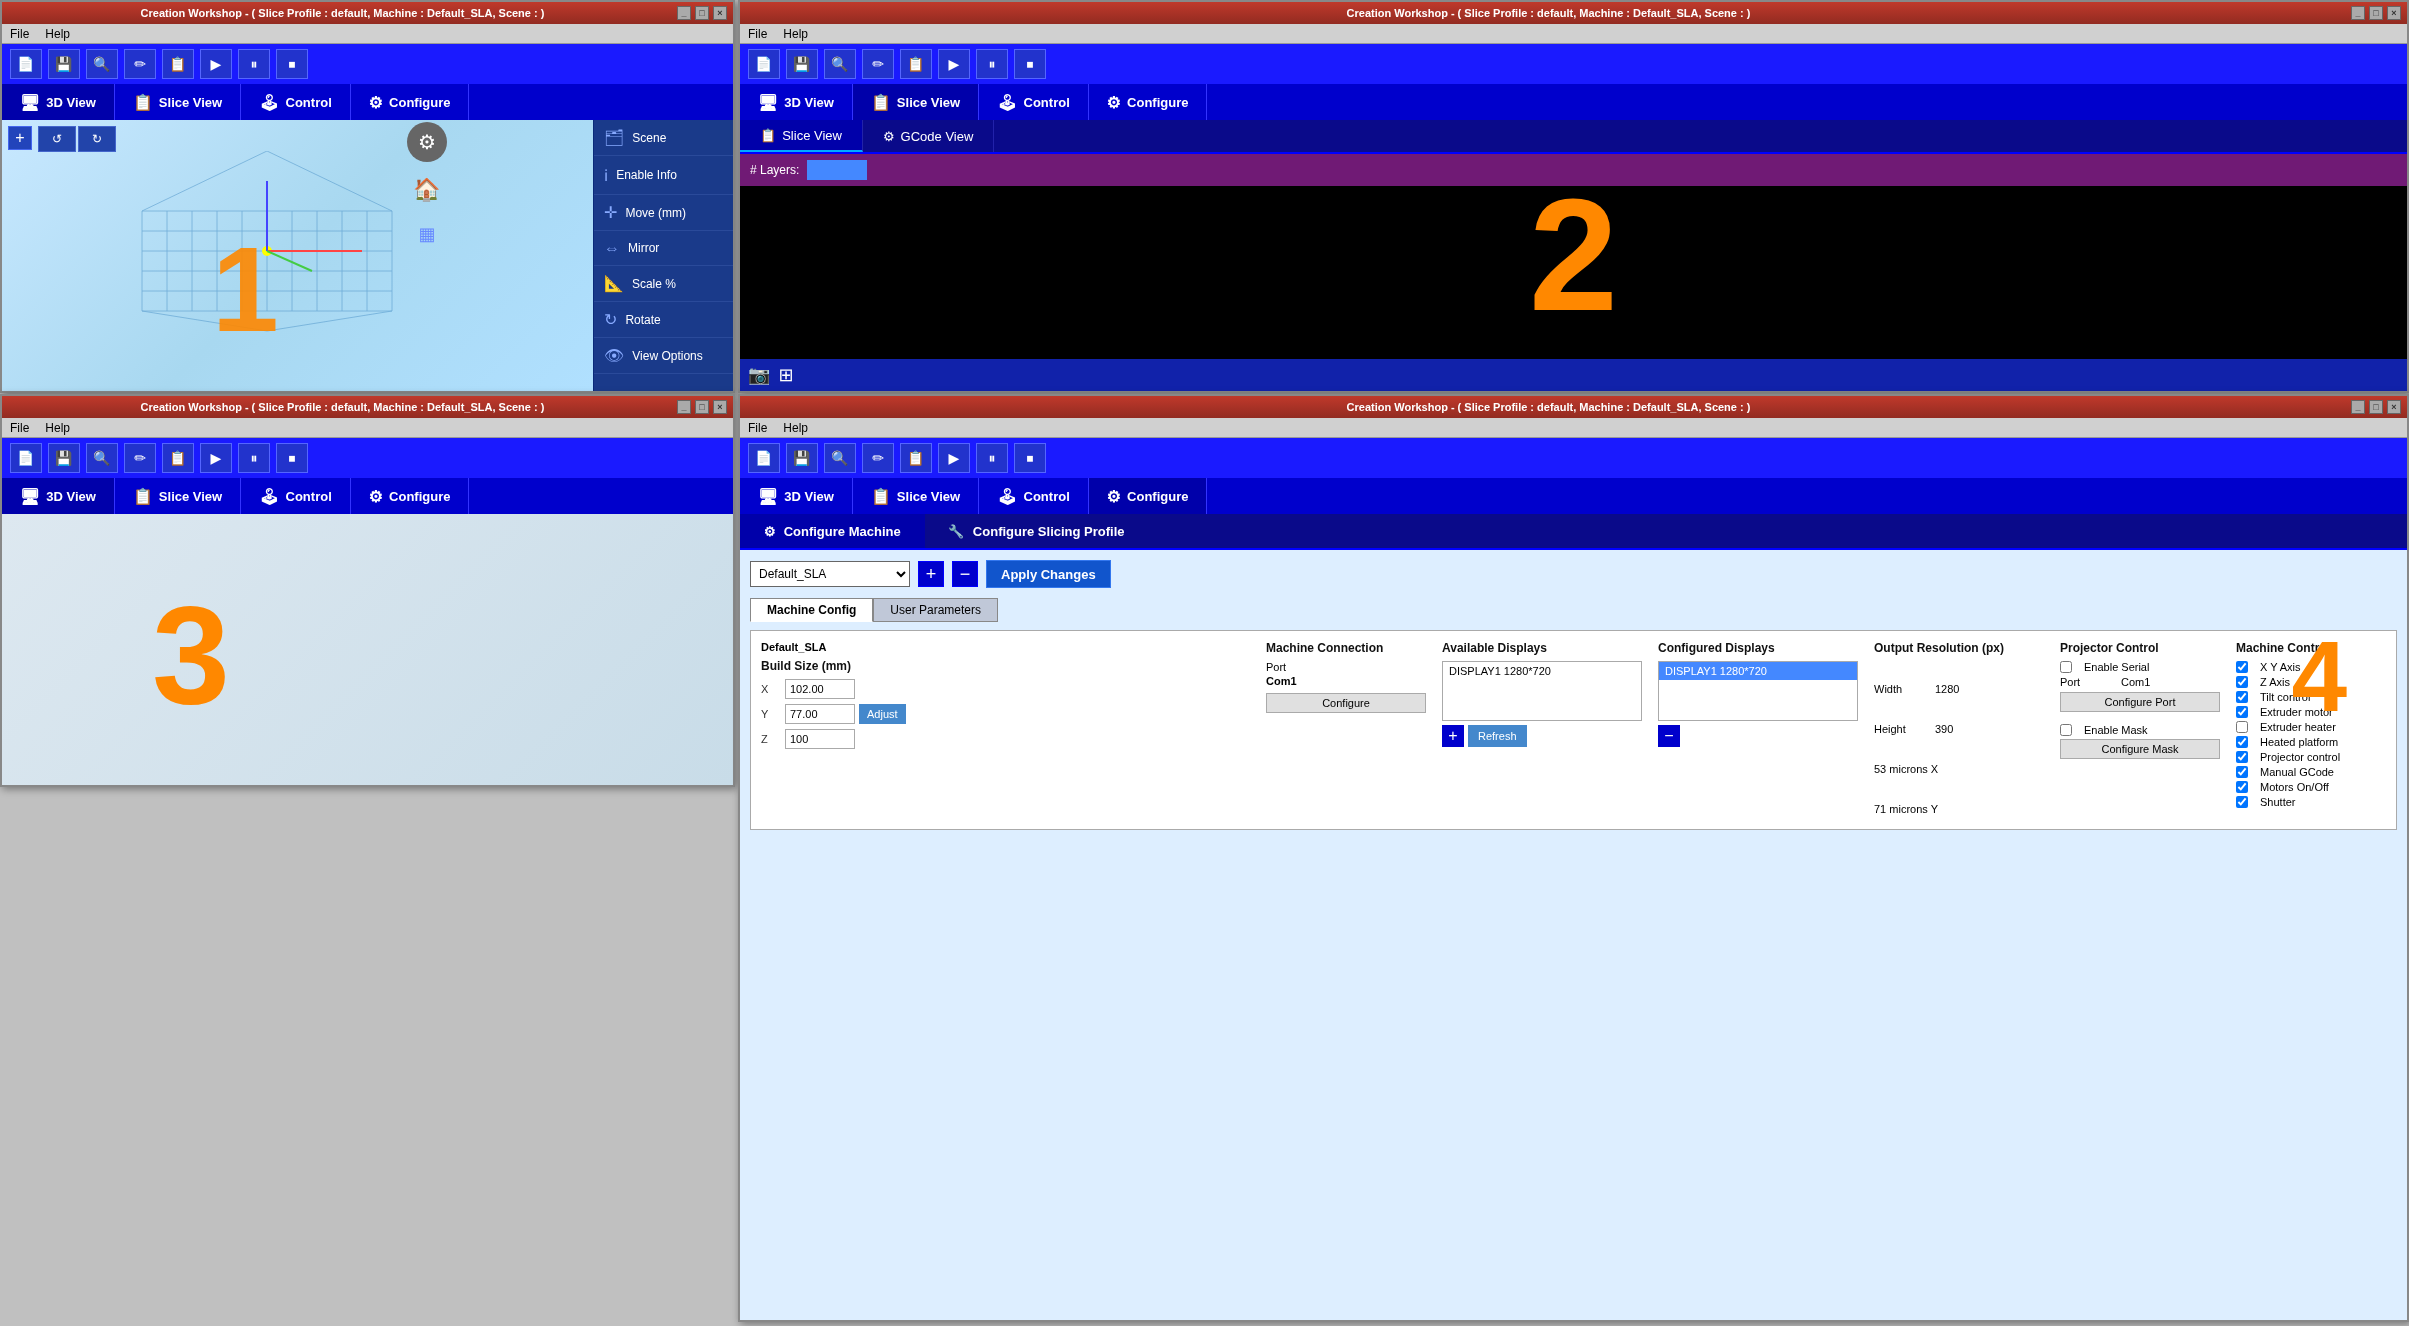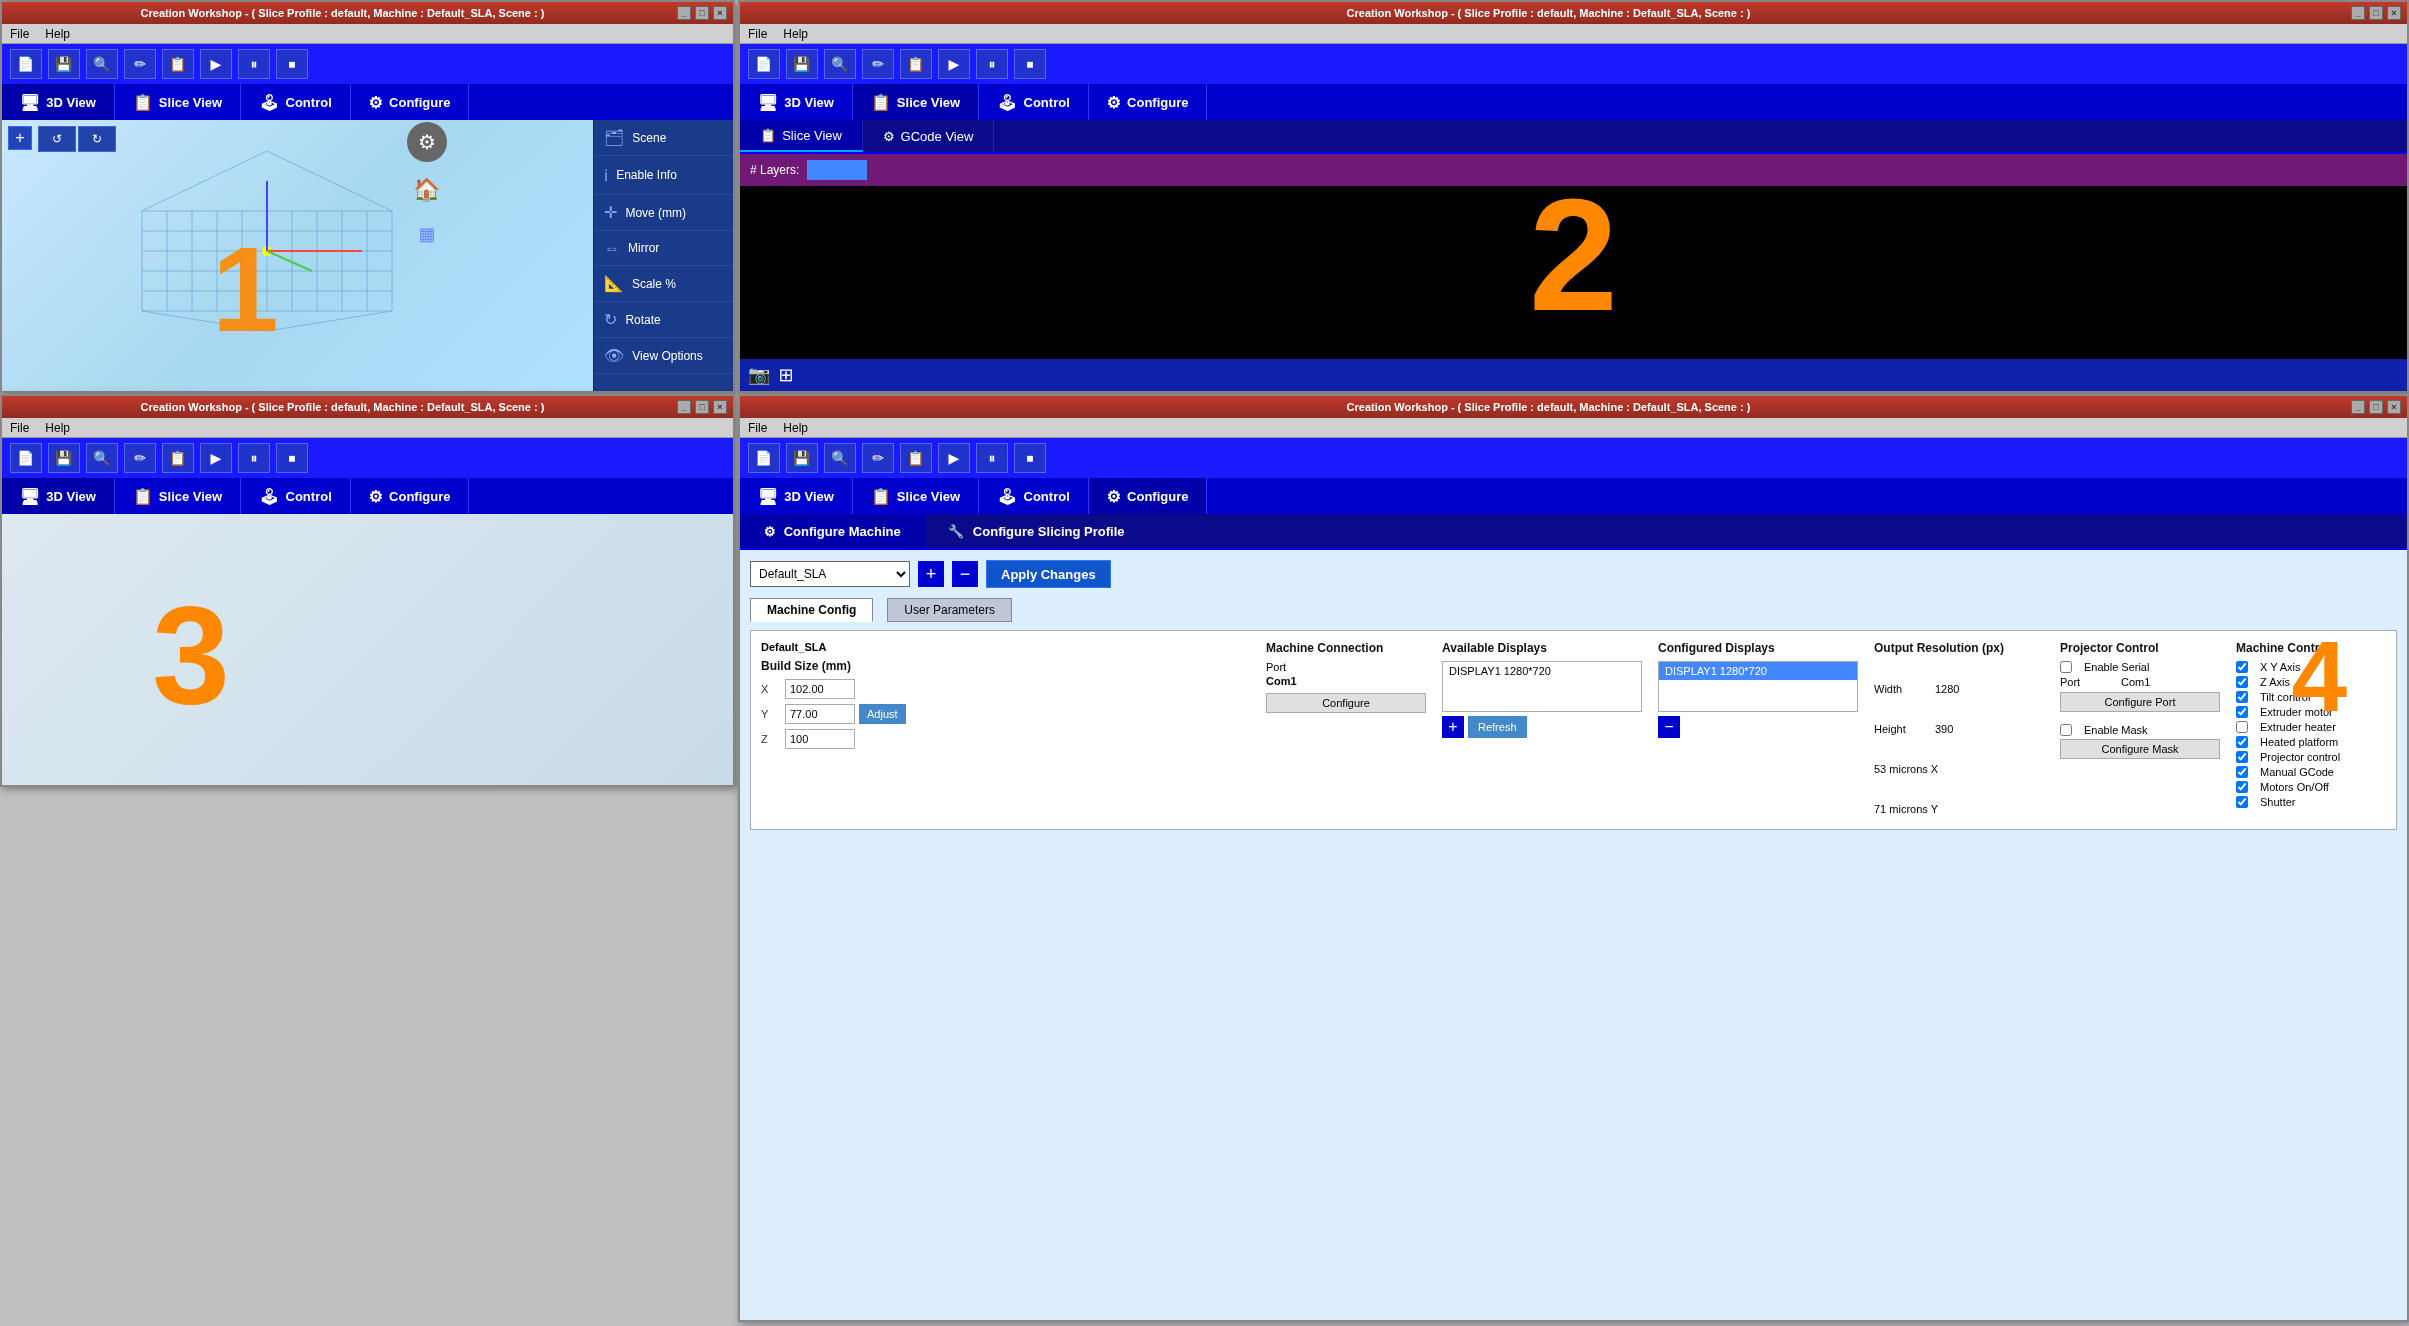--- a/index.html
+++ b/index.html
@@ -294,21 +294,21 @@
       border: 1px solid #3377ee;
       padding: 4px 14px;
       font-size: 13px;
       font-weight: bold;
       cursor: pointer;
       height: 28px;
     }
 
     .inner-tabs {
       display: flex;
-      gap: 14px;
+      gap: 0;
       margin-bottom: 8px;
     }
     .inner-tab {
       padding: 4px 16px;
       background: #c0c8d8;
       border: 1px solid #888;
       font-size: 12px;
       cursor: pointer;
     }
     .inner-tab.active {
@@ -361,21 +361,21 @@
       cursor: pointer;
       height: 20px;
     }
 
     .displays-section {
       flex: 0 0 200px;
     }
     .display-list {
       background: white;
       border: 1px solid #aaa;
-      height: 51px;
+      height: 60px;
       overflow-y: auto;
       margin-bottom: 4px;
     }
     .display-item {
       padding: 3px 6px;
       font-size: 11px;
       cursor: pointer;
     }
     .display-item.selected {
       background: #4488ff;

